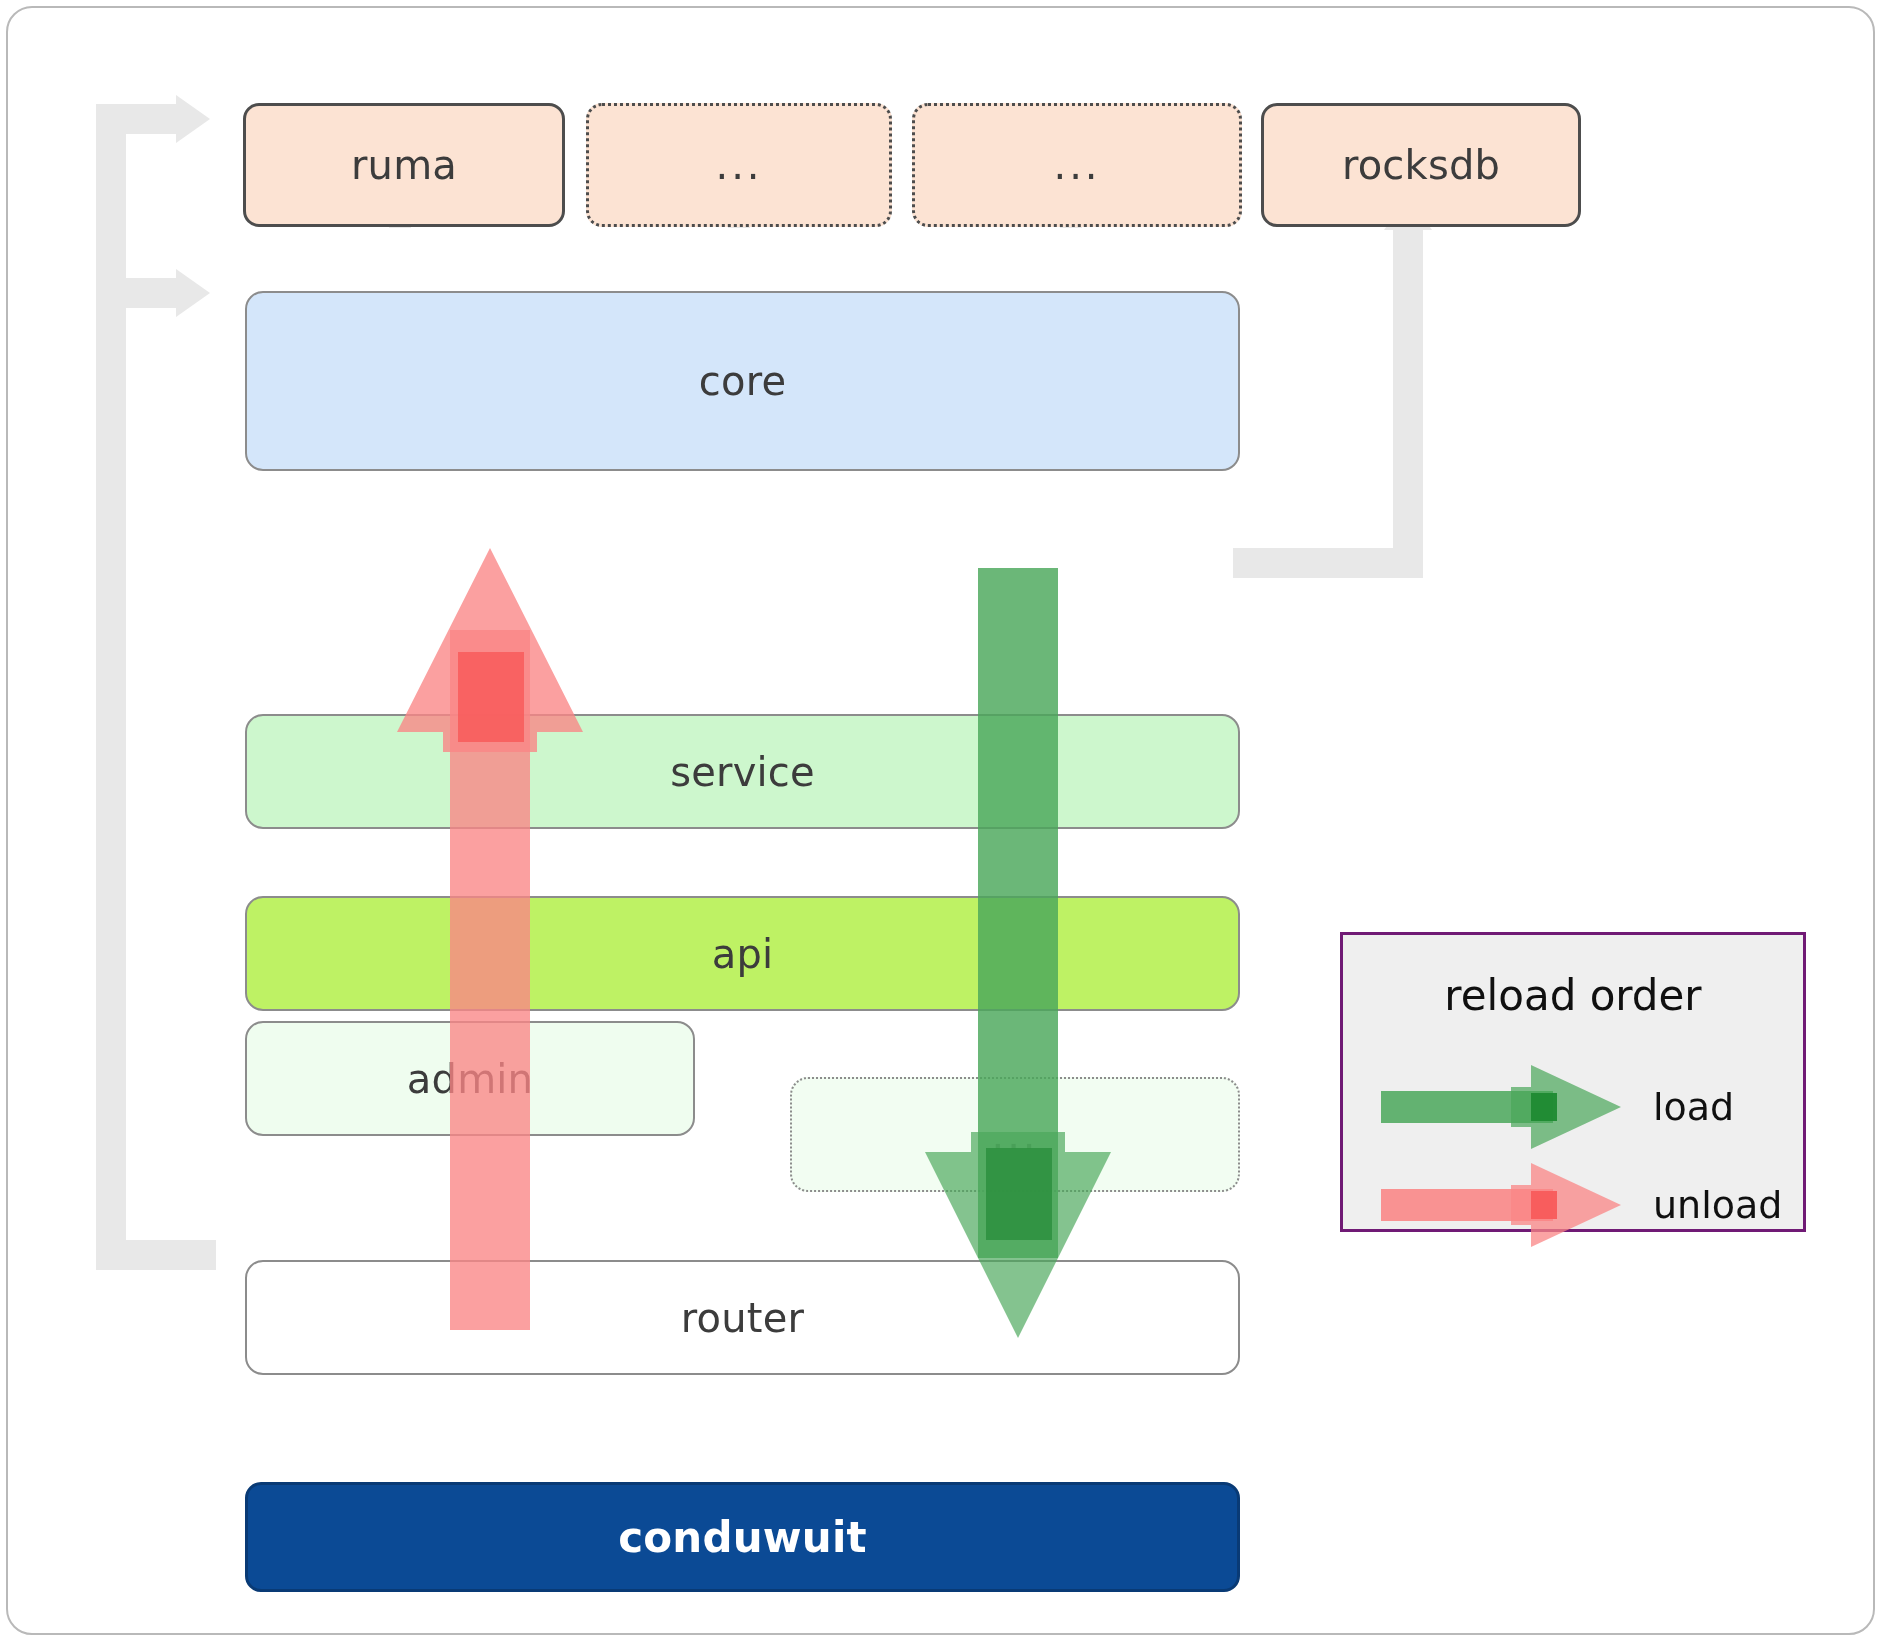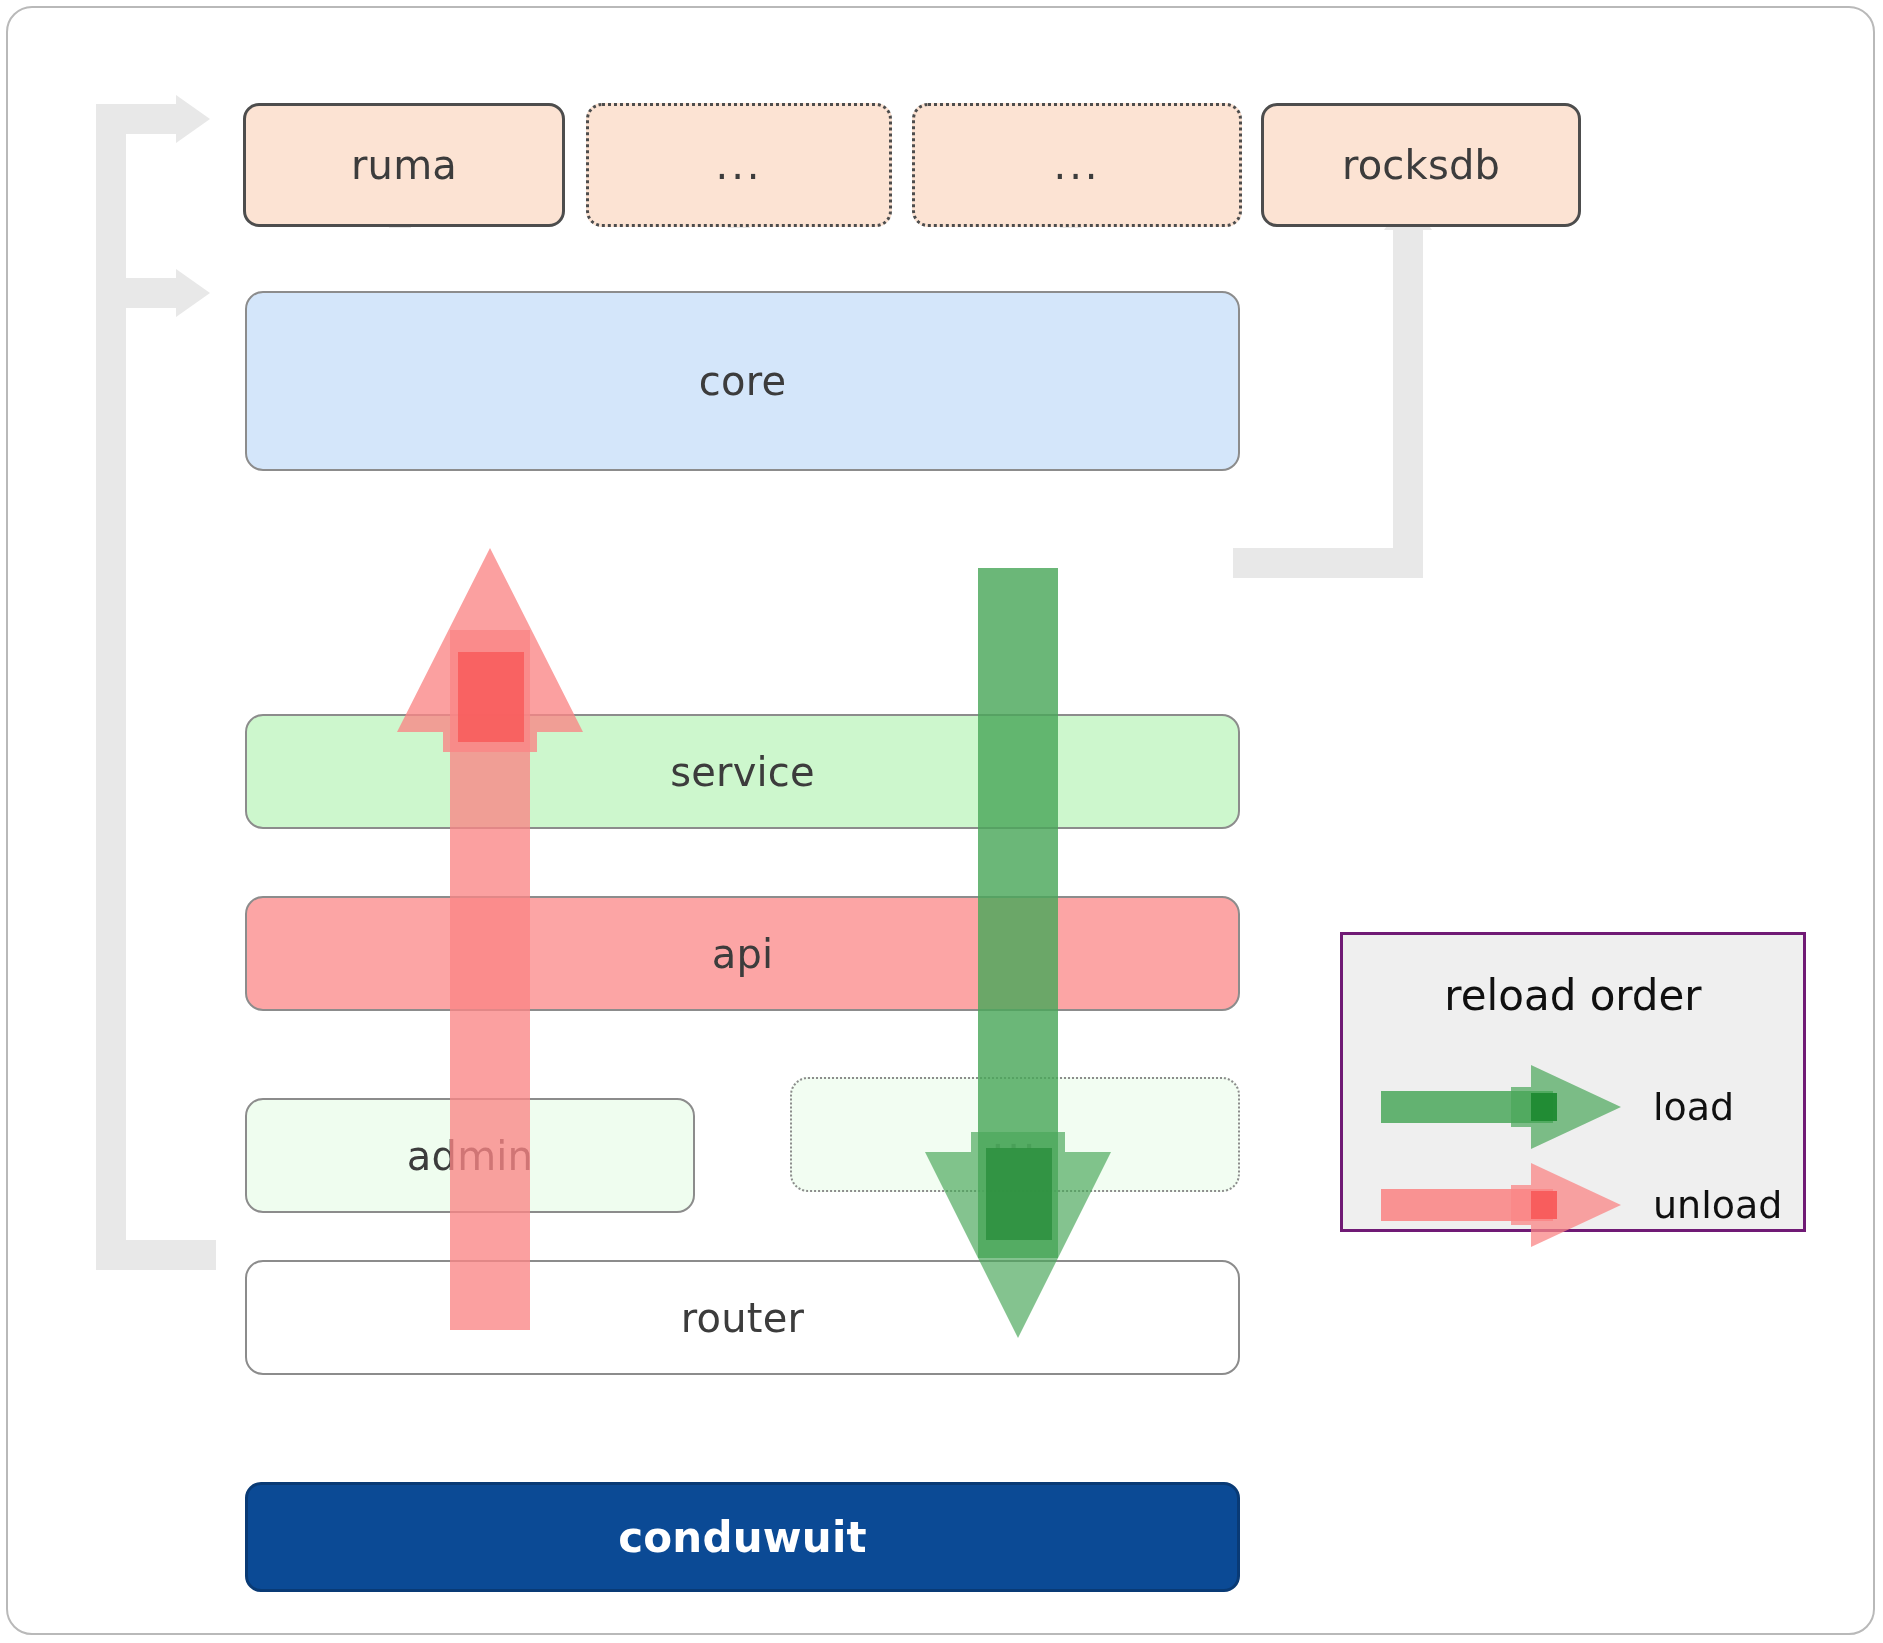--- a/index.html
+++ b/index.html
@@ -175,25 +175,25 @@
 
   <div class="node core" style="left:245px; top:267px; width:995px; height:180px;">
     <span>core</span>
   </div>
 
 
   <div class="node layer" style="left:245px; top:690px; width:995px; height:115px; background:#cdf7cd;">
     <span>service</span>
   </div>
 
-  <div class="node layer" style="left:245px; top:872px; width:995px; height:115px; background:#fca5a5;">
+  <div class="node layer" style="left:245px; top:872px; width:995px; height:115px; background:#bef264;">
     <span>api</span>
   </div>
 
-  <div class="node layer" style="left:245px; top:1074px; width:450px; height:115px; background:#effdef;">
+  <div class="node layer" style="left:245px; top:997px; width:450px; height:115px; background:#effdef;">
     <span>admin</span>
   </div>
 
   <div class="node layer-dotted" style="left:790px; top:1053px; width:450px; height:115px; background:#f2fdf2;">
     <span class="dots">...</span>
   </div>
 
   <div class="node layer" style="left:245px; top:1236px; width:995px; height:115px; background:#ffffff;">
     <span>router</span>
   </div>

